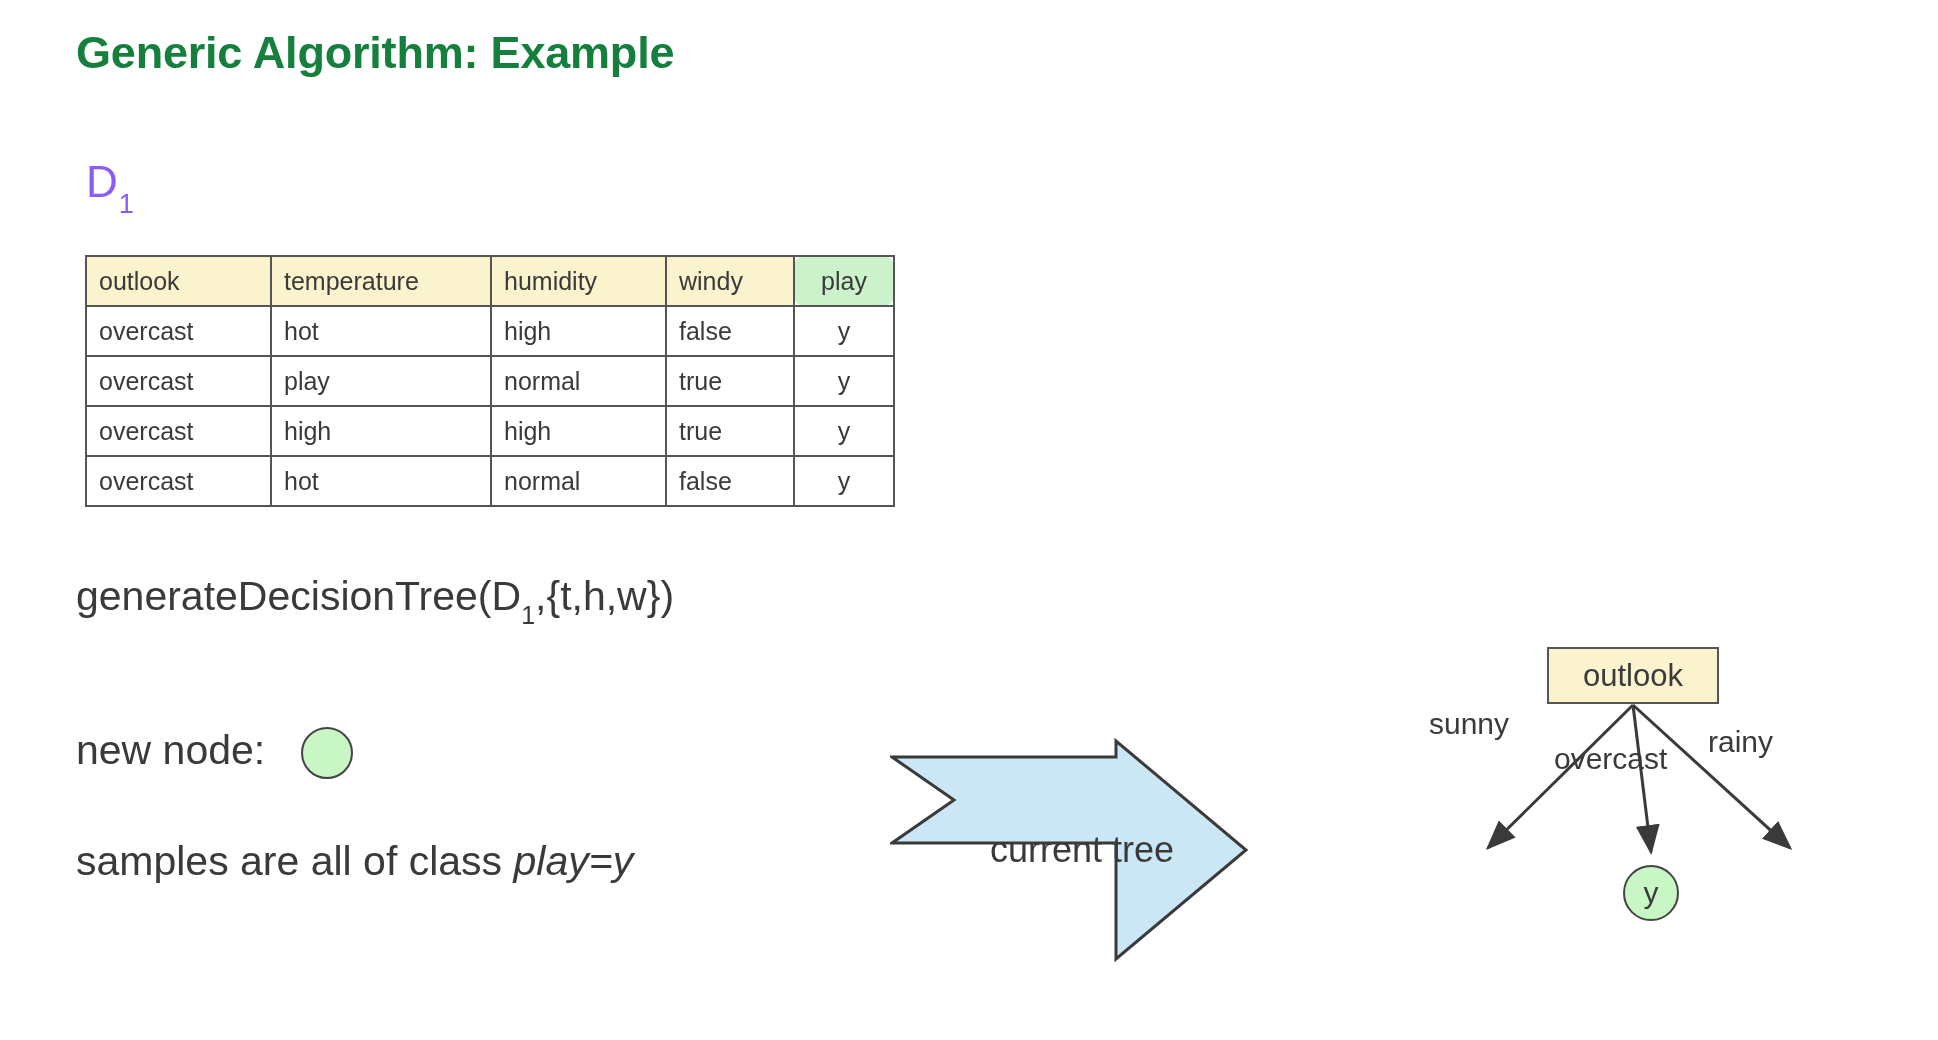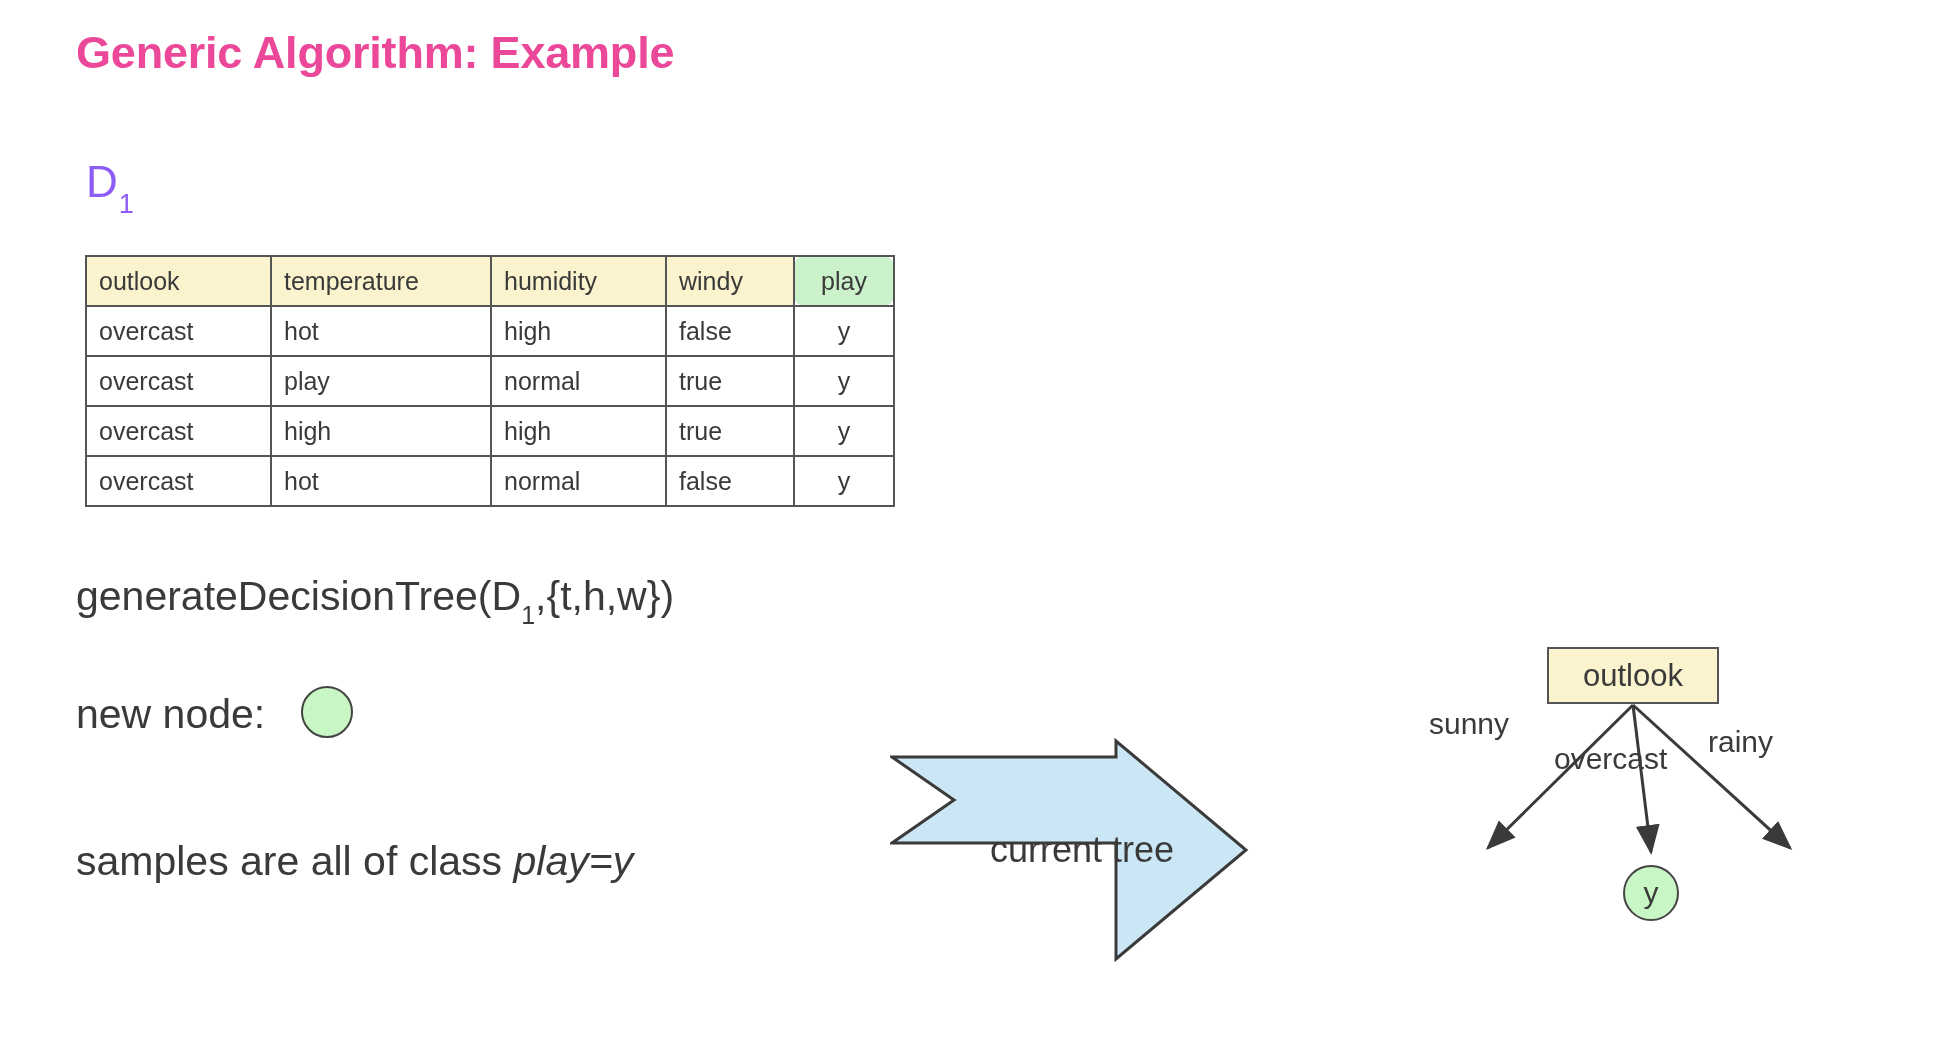--- a/index.html
+++ b/index.html
@@ -16,21 +16,21 @@
     overflow: hidden;
   }
 
   
   #slide-title {
     position: absolute;
     left: 76px;
     top: 27px;
     font-size: 45px;
     font-weight: bold;
-    color: #ec4899;
+    color: #15803d;
     letter-spacing: -0.2px;
     white-space: nowrap;
     text-align: right;
   }
 
   
   #dataset-label {
     position: absolute;
     left: 86px;
     top: 160px;
@@ -97,23 +97,23 @@
     font-size: 25px;
     vertical-align: sub;
     position: relative;
     top: 5px;
   }
 
   
   #new-node-row {
     position: absolute;
     left: 76px;
-    top: 686px;
+    top: 727px;
     display: flex;
-    align-items: flex-end;
+    align-items: flex-start;
     white-space: nowrap;
   }
   #new-node-label {
     font-size: 41px;
     color: #3a3a3a;
   }
   #new-node-circle {
     width: 52px;
     height: 52px;
     margin-left: 36px;

